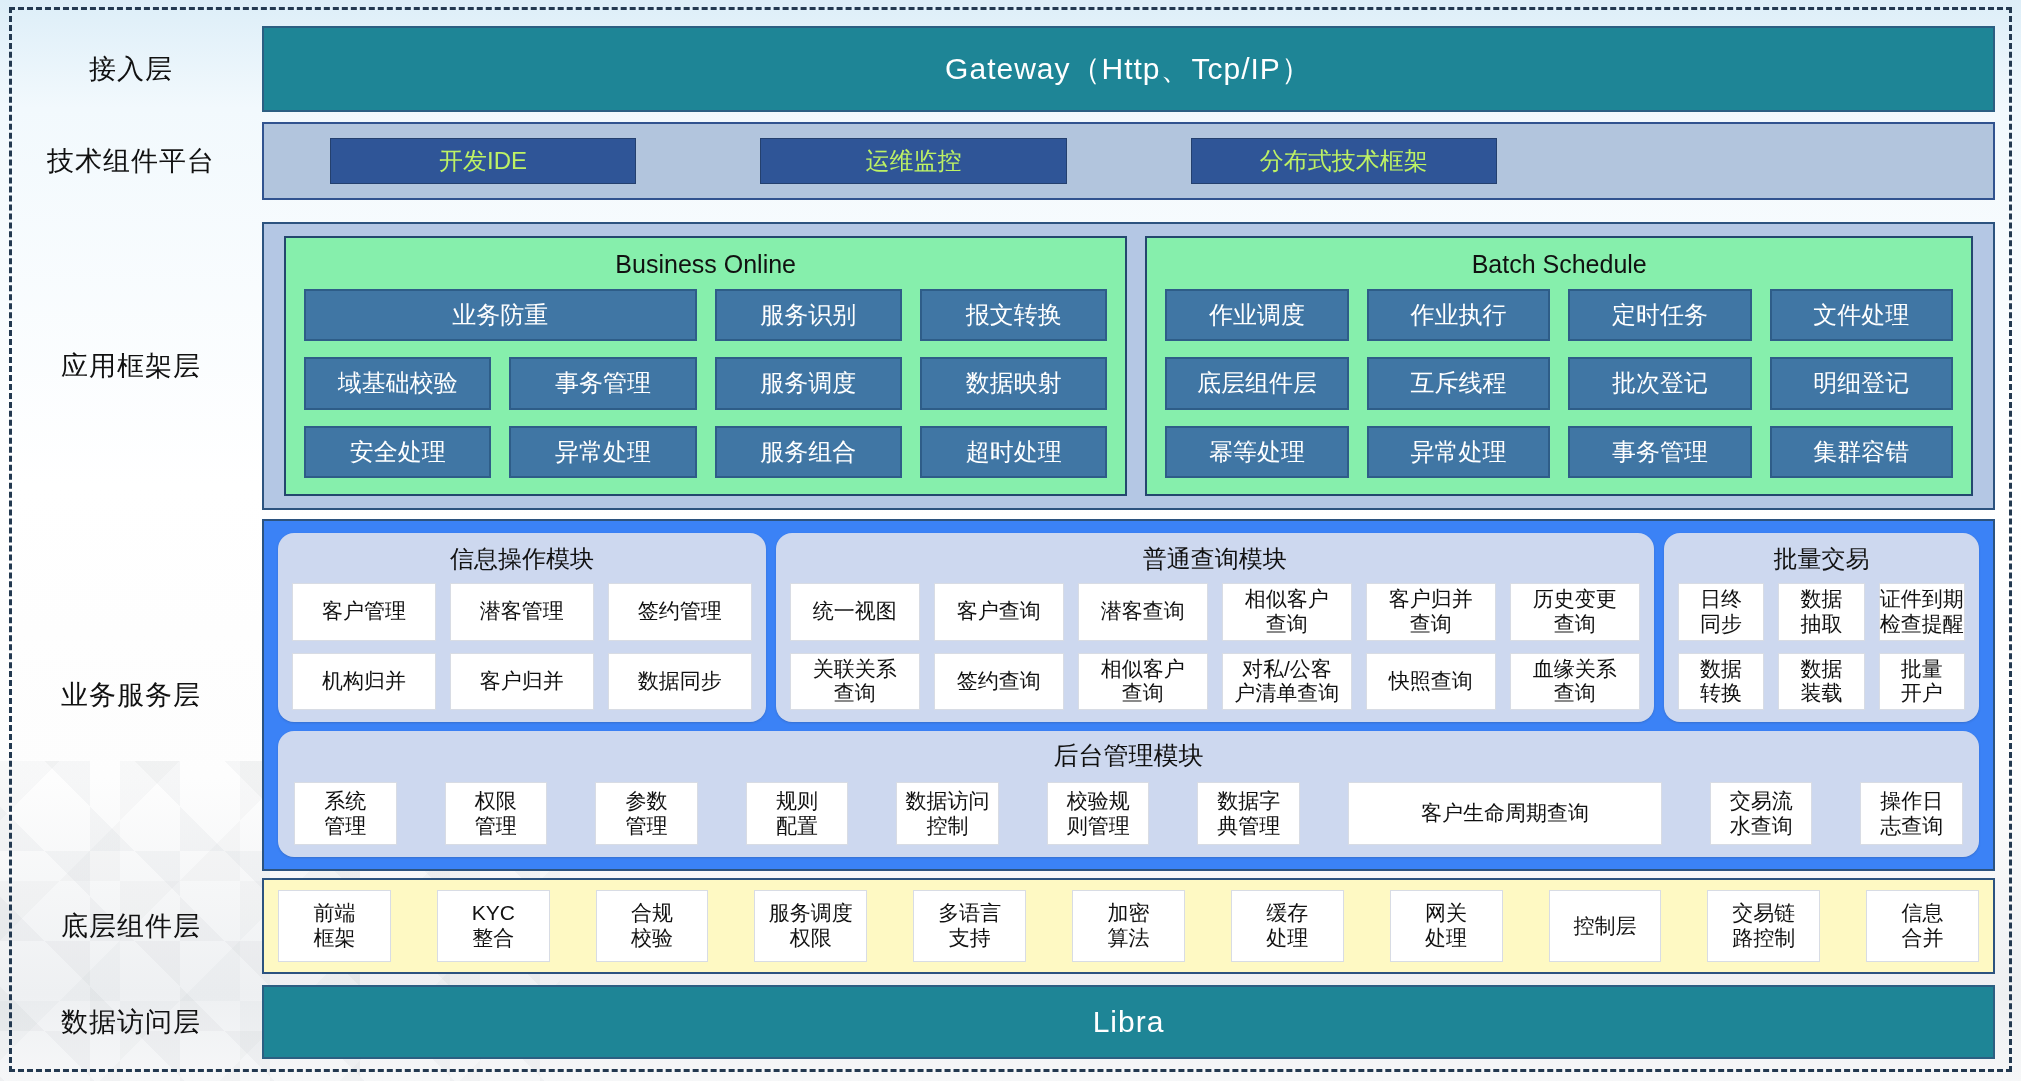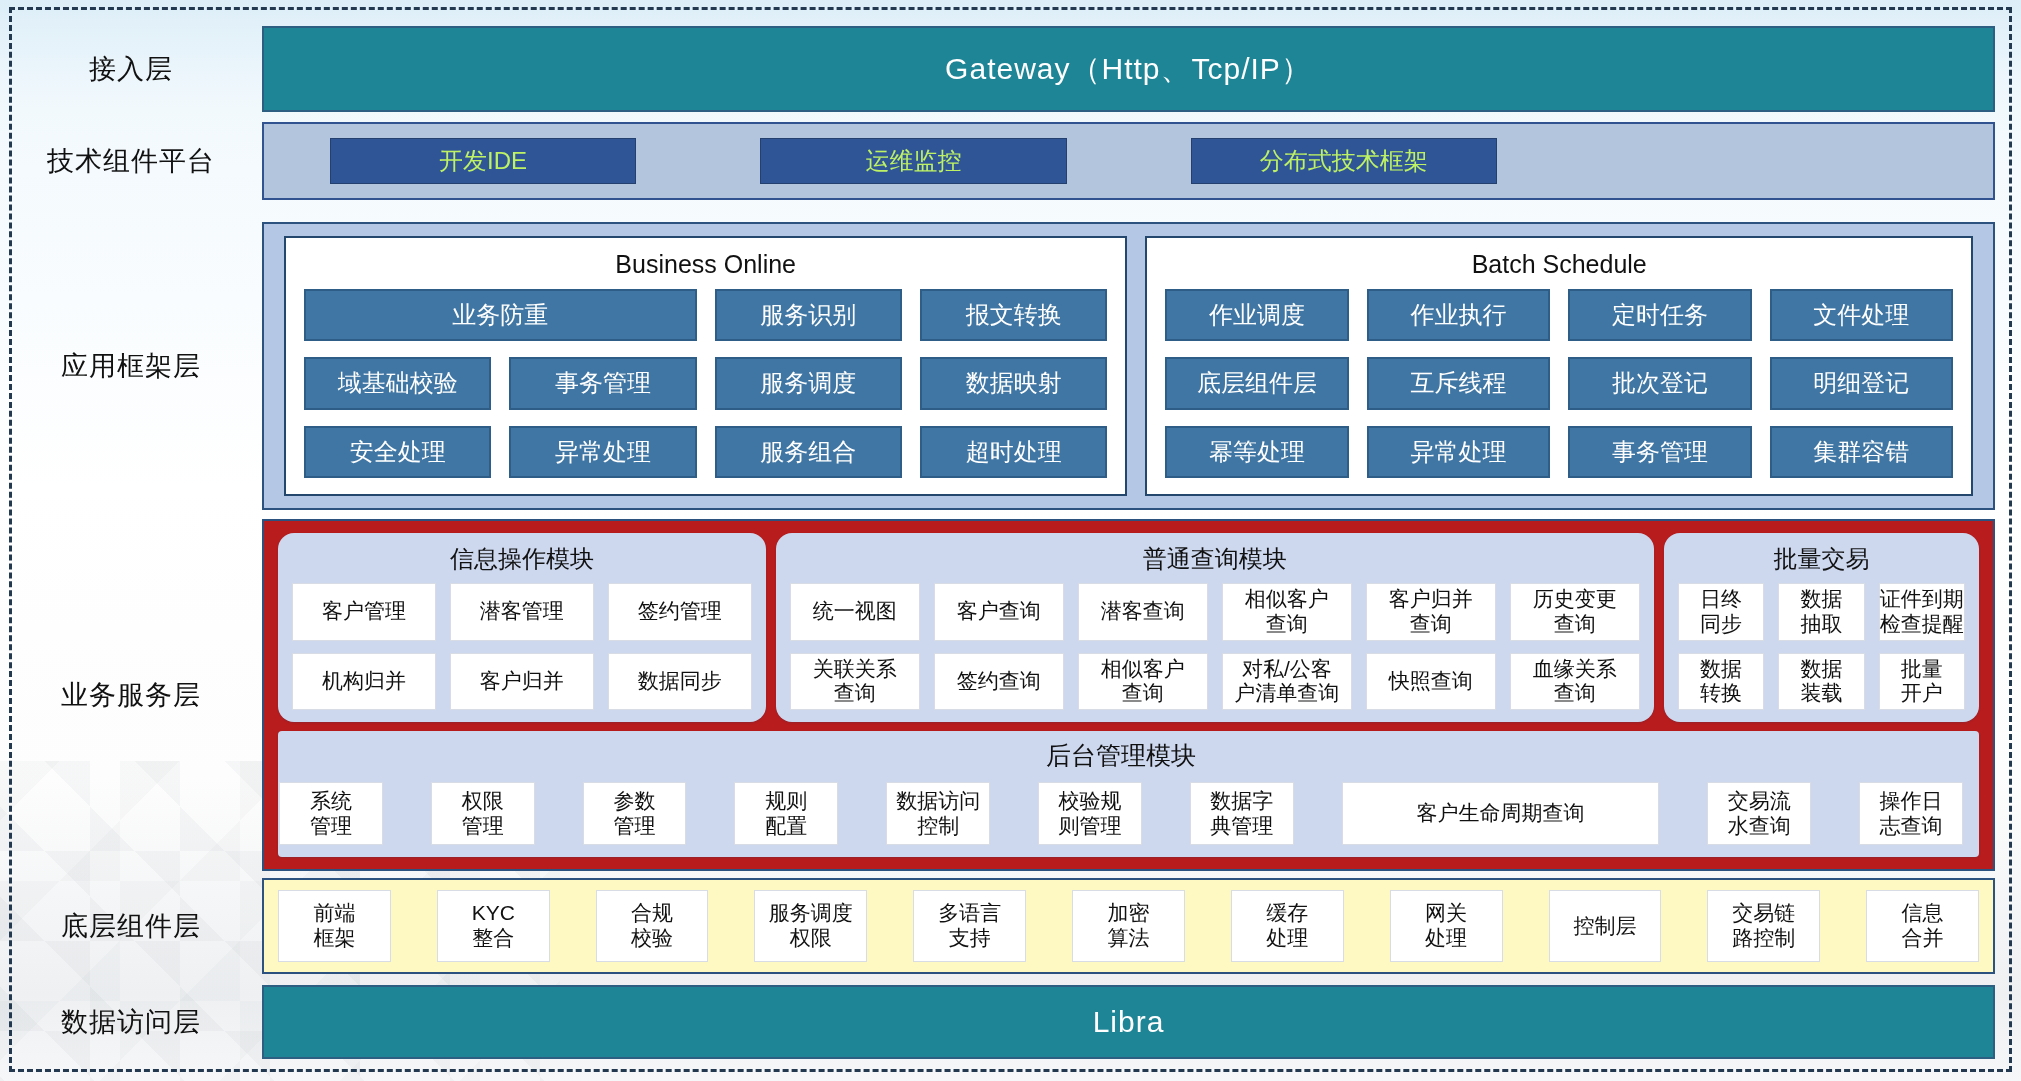--- a/index.html
+++ b/index.html
@@ -67,21 +67,21 @@
   }
 
   
   .appfw-container {
     height: 100%;
     background: #b4c7e4;
     border: 2px solid #2c537f;
     display: flex; gap: 18px; padding: 12px 20px;
   }
   .appfw-panel {
-    background: #ffffff;
+    background: #86efac;
     border: 2px solid #24476e;
     display: flex; flex-direction: column;
     padding: 6px 18px 16px 18px;
   }
   .appfw-panel.left  { flex: 102; }
   .appfw-panel.right { flex: 100; }
   .panel-title {
     text-align: center; font-size: 25px; color: #111;
     padding: 6px 0 10px 0; flex: none;
   }
@@ -93,21 +93,21 @@
   .appfw-grid .chip {
     background: #4076a4; border: 2px solid #2e5d88;
     color: #fff; font-size: 24px;
     display: flex; align-items: center; justify-content: center;
     text-align: center;
   }
 
   
   .bizsvc-container {
     height: 100%;
-    background: #b91c1c;
+    background: #3b82f6;
     border: 2px solid #2c537f;
     display: flex; flex-direction: column;
     padding: 12px 14px; gap: 9px;
   }
   .bizsvc-top { display: flex; gap: 10px; flex: 200; min-height: 0; }
   .module-panel {
     background: #cdd8ef;
     border-radius: 16px;
     display: flex; flex-direction: column;
     padding: 4px 14px 12px 14px;
@@ -122,23 +122,23 @@
   .cols-6 { grid-template-columns: repeat(6, 1fr); }
   .chip-white {
     background: #ffffff; border: 1px solid #d8dce4;
     color: #111; font-size: 21px; line-height: 1.18;
     display: flex; align-items: center; justify-content: center;
     text-align: center; white-space: pre-line;
   }
   .module-grid .chip { composes: chip-white; }
   .bizsvc-admin {
     flex: 118; min-height: 0;
-    background: #cdd8ef; border-radius: 4px;
-    display: flex; flex-direction: column;
-    padding: 2px 16px 12px 1px;
+    background: #cdd8ef; border-radius: 16px;
+    display: flex; flex-direction: column;
+    padding: 2px 16px 12px 16px;
     box-shadow: 0 1px 2px rgba(40,60,100,0.25);
   }
   .admin-row { flex: 1; display: flex; gap: 48px; min-height: 0; }
   .admin-row .chip { flex: 1; }
   .admin-row .chip.wide { flex: 3.1; }
 
   
   .basecomp-container {
     height: 100%;
     background: #fef9c3;

